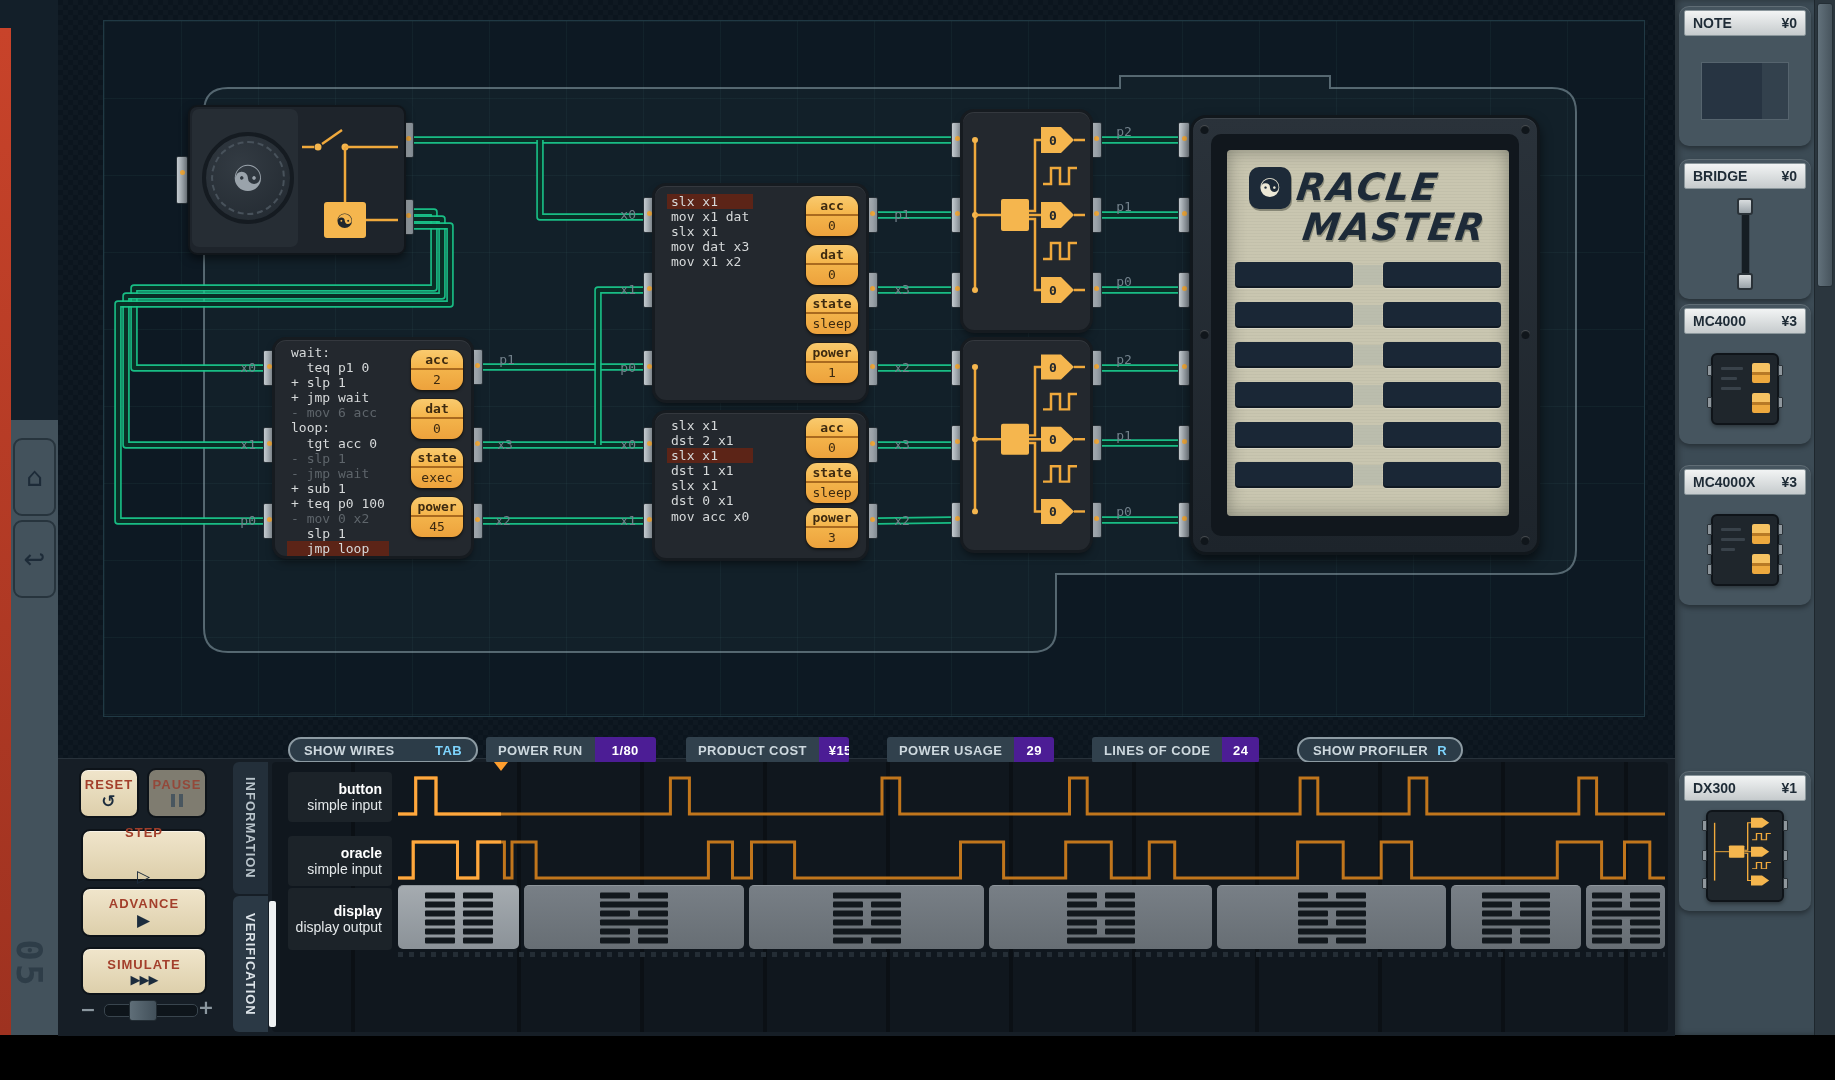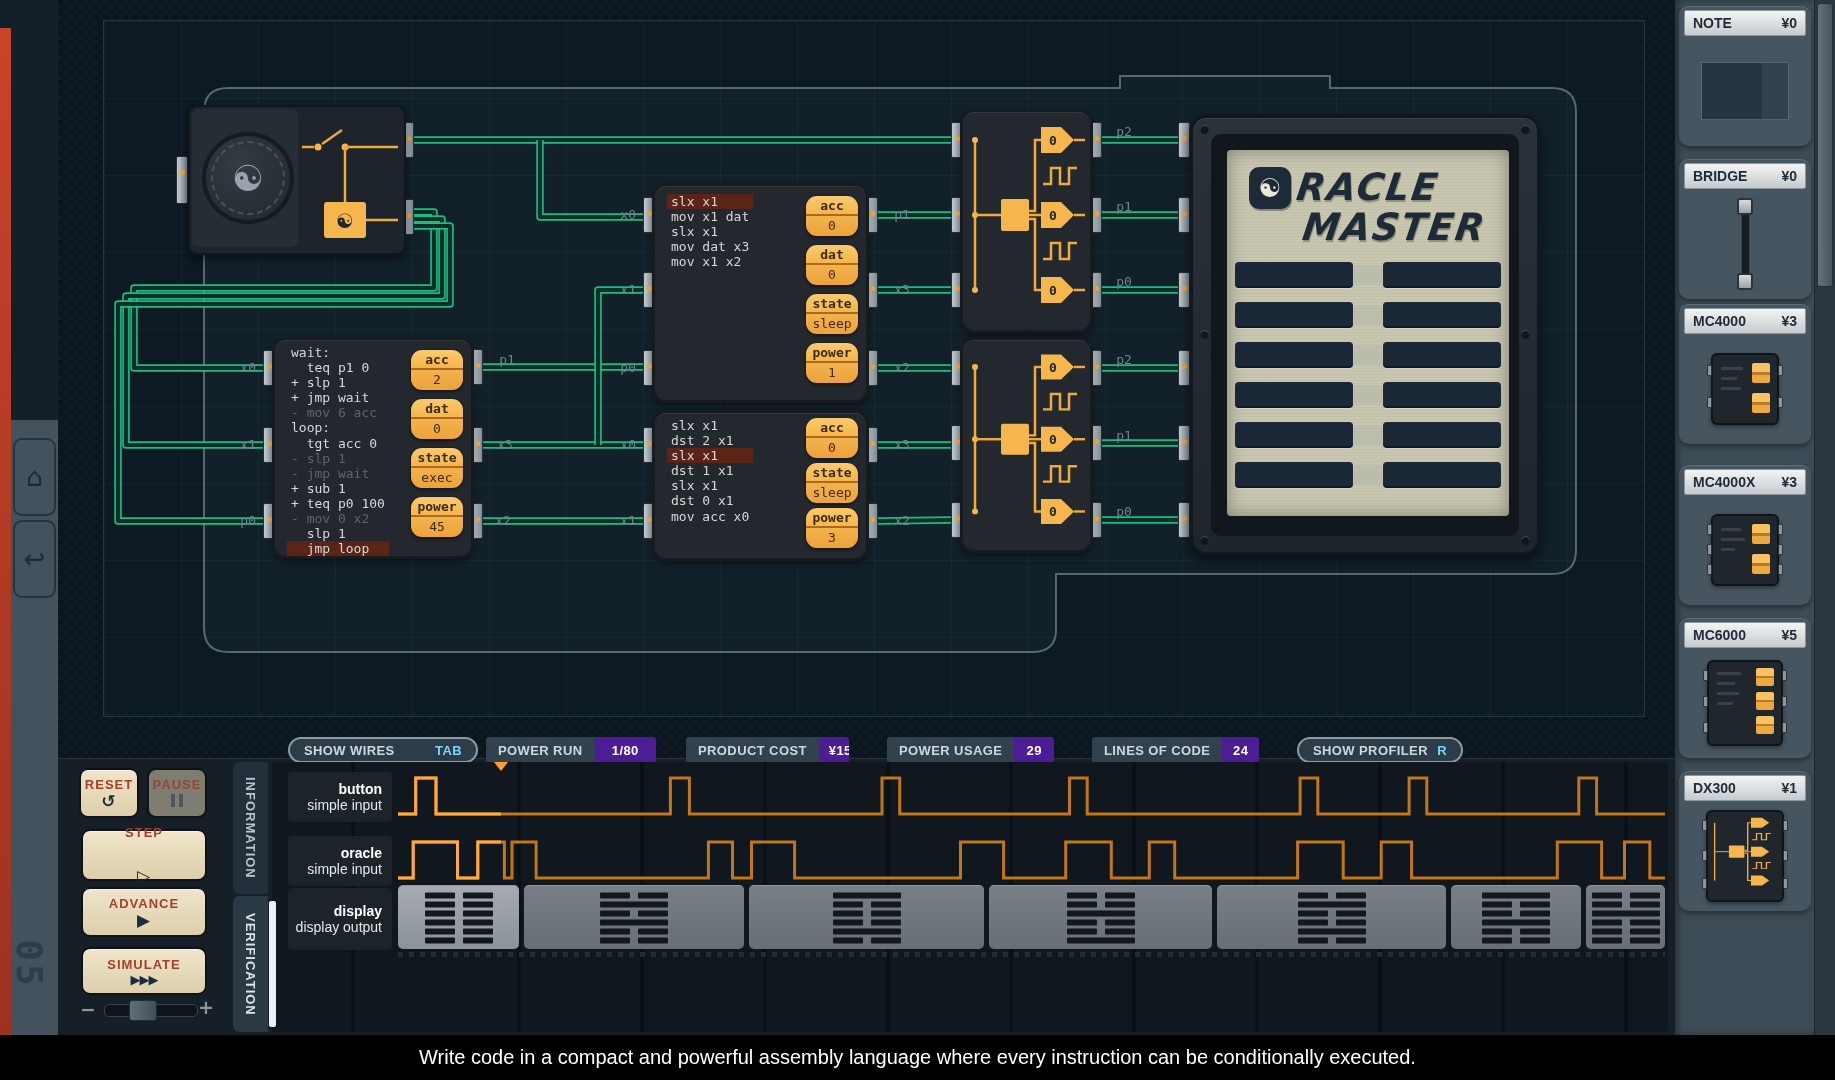--- a/index.html
+++ b/index.html
@@ -799,43 +799,20 @@
             <div class="mini-dash" style="top:32px;width:14px;"></div>
         <div class="mini-pin" style="left:-6px;top:8px;"></div>
             <div class="mini-pin" style="left:-6px;top:28px;"></div>
             <div class="mini-pin" style="left:-6px;top:48px;"></div>
         <div class="mini-pin" style="right:-6px;top:8px;"></div>
             <div class="mini-pin" style="right:-6px;top:28px;"></div>
             <div class="mini-pin" style="right:-6px;top:48px;"></div>
       </div>
         </div>
     </div>
-    <div class="card" style="top:618px;">
-      <div class="card-h">
-          <span>MC6000</span>
-          <span>¥5</span>
-        </div>
-      <div class="card-body">
-          <div class="mini-chip" style="width:72px;height:82px;">
-        <div class="mini-reg" style="top:6px;height:18px;"></div>
-            <div class="mini-reg" style="top:30px;height:18px;"></div>
-            <div class="mini-reg" style="top:54px;height:18px;"></div>
-        <div class="mini-dash" style="top:10px;width:24px;"></div>
-            <div class="mini-dash" style="top:20px;width:18px;"></div>
-        <div class="mini-dash" style="top:30px;width:22px;"></div>
-            <div class="mini-dash" style="top:40px;width:16px;"></div>
-        <div class="mini-pin" style="left:-6px;top:8px;"></div>
-            <div class="mini-pin" style="left:-6px;top:34px;"></div>
-            <div class="mini-pin" style="left:-6px;top:60px;"></div>
-        <div class="mini-pin" style="right:-6px;top:8px;"></div>
-            <div class="mini-pin" style="right:-6px;top:34px;"></div>
-            <div class="mini-pin" style="right:-6px;top:60px;"></div>
-      </div>
-        </div>
-    </div>
     <div class="card" style="top:771px;">
       <div class="card-h">
           <span>DX300</span>
           <span>¥1</span>
         </div>
       <div class="card-body">
           <div class="mini-chip" style="width:74px;height:88px;">
         <svg width="70" height="84" viewBox="0 0 127 218" preserveAspectRatio="none" style="position:absolute;left:0;top:0;">
           <polyline class="dxline" points="12,28 12,178" stroke-width="5"></polyline>
           <line class="dxline" x1="12" y1="103" x2="38" y2="103" stroke-width="5"></line>
@@ -868,23 +845,20 @@
     <div id="rail-red"></div>
     <div class="rail-btn" style="top:438px;">
       <span>⌂</span>
     </div>
     <div class="rail-btn" style="top:520px;">
       <span>↩</span>
     </div>
     <div id="rail-stencil">05</div>
   </div>
 
-  <div id="caption-bar">
-    <span>Write code in a compact and powerful assembly language where every instruction can be conditionally executed.</span>
-  </div>
 <div class="pin" style="left: 263px; top: 350px;"></div>
     <div class="pin" style="left: 263px; top: 427px;"></div>
     <div class="pin" style="left: 263px; top: 503px;"></div>
     <div class="pin" style="left: 471px; top: 349px;"></div>
     <div class="pin" style="left: 471px; top: 427px;"></div>
     <div class="pin" style="left: 471px; top: 503px;"></div>
     <div class="pin" style="left: 643px; top: 197px;"></div>
     <div class="pin" style="left: 643px; top: 272px;"></div>
     <div class="pin" style="left: 643px; top: 350px;"></div>
     <div class="pin" style="left: 866px; top: 197px;"></div>

